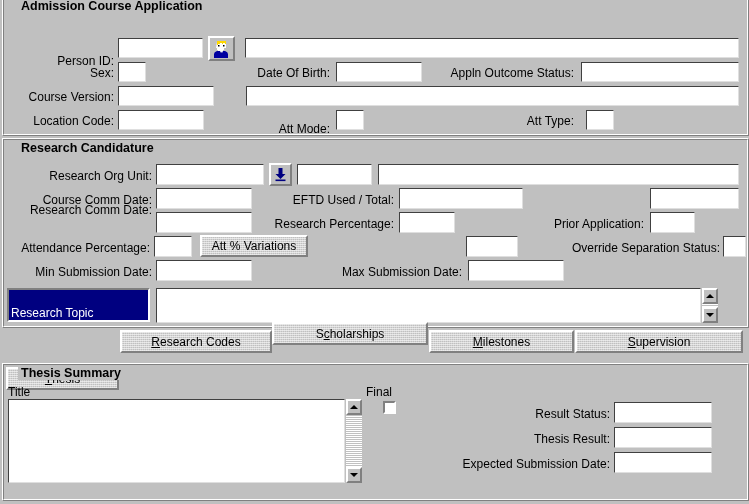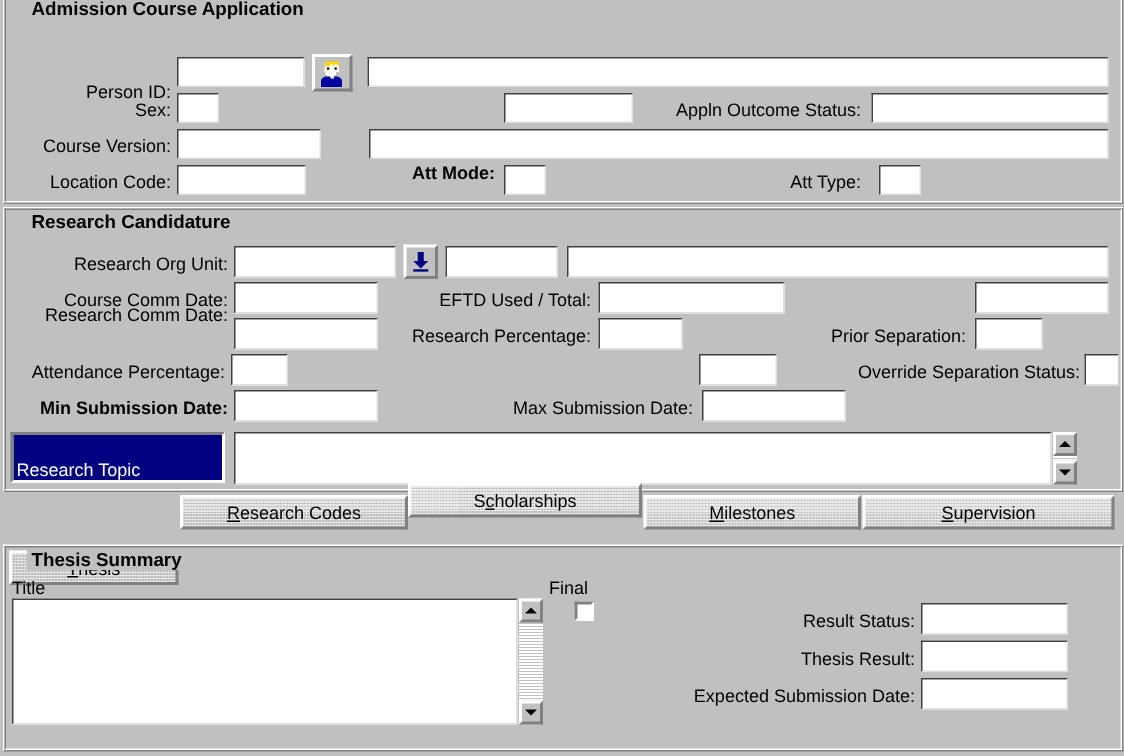--- a/index.html
+++ b/index.html
@@ -90,33 +90,34 @@
       <path d="M2 19 v-4 q0-2 3-3 h3 l1 2 l1 -2 h3 q3 1 3 3 v4 z" fill="#0000a0"></path>
       <path d="M9 12 l1 2 l1 -2 z" fill="#ffffff"></path>
     </svg>
   </div>
 
   <input class="sunken2" type="text" style="left: 245px; top: 38px; width: 494px; height: 20px; padding: 0px 3px; font-family: &quot;Liberation Sans&quot;, sans-serif; font-size: 12px;">
 
   <div class="lbl" style="left:40px;top:66px;width:74px;">Sex:</div>
   <input class="sunken2" type="text" style="left: 118px; top: 62px; width: 28px; height: 20px; padding: 0px 3px; font-family: &quot;Liberation Sans&quot;, sans-serif; font-size: 12px;">
 
+  <div class="lbl" style="left:220px;top:66px;width:110px;">Date Of Birth:</div>
   <input class="sunken2" type="text" style="left: 336px; top: 62px; width: 86px; height: 20px; padding: 0px 3px; font-family: &quot;Liberation Sans&quot;, sans-serif; font-size: 12px;">
 
   <div class="lbl" style="left:410px;top:66px;width:164px;">Appln Outcome Status:</div>
   <input class="sunken2" type="text" style="left: 581px; top: 62px; width: 158px; height: 20px; padding: 0px 3px; font-family: &quot;Liberation Sans&quot;, sans-serif; font-size: 12px;">
 
   <div class="lbl" style="left:6px;top:90px;width:108px;">Course Version:</div>
   <input class="sunken2" type="text" style="left: 118px; top: 86px; width: 96px; height: 20px; padding: 0px 3px; font-family: &quot;Liberation Sans&quot;, sans-serif; font-size: 12px;">
   <input class="sunken2" type="text" style="left: 246px; top: 86px; width: 493px; height: 20px; padding: 0px 3px; font-family: &quot;Liberation Sans&quot;, sans-serif; font-size: 12px;">
 
   <div class="lbl" style="left:8px;top:114px;width:106px;">Location Code:</div>
   <input class="sunken2" type="text" style="left: 118px; top: 110px; width: 86px; height: 20px; padding: 0px 3px; font-family: &quot;Liberation Sans&quot;, sans-serif; font-size: 12px;">
 
-  <div class="lbl" style="left:254px;top:108px;width:76px;font-weight:bold;">Att Mode:</div>
+  <div class="lbl" style="left:254px;top:122px;width:76px;">Att Mode:</div>
   <input class="sunken2" type="text" style="left: 336px; top: 110px; width: 28px; height: 20px; padding: 0px 3px; font-family: &quot;Liberation Sans&quot;, sans-serif; font-size: 12px;">
 
   <div class="lbl" style="left:500px;top:114px;width:74px;">Att Type:</div>
   <input class="sunken2" type="text" style="left: 586px; top: 110px; width: 28px; height: 20px; padding: 0px 3px; font-family: &quot;Liberation Sans&quot;, sans-serif; font-size: 12px;">
 
   <div class="group" style="left:2px;top:138px;width:745px;height:188px;">
     <div class="group-in"></div>
   </div>
   <div class="group-title" style="left:18px;top:141px;">Research Candidature</div>
 
@@ -139,33 +140,36 @@
   <div class="lbl" style="left:258px;top:193px;width:136px;">EFTD Used / Total:</div>
   <input class="sunken2" type="text" style="left: 399px; top: 188px; width: 124px; height: 21px; padding: 0px 3px; font-family: &quot;Liberation Sans&quot;, sans-serif; font-size: 12px;">
   <input class="sunken2" type="text" style="left: 650px; top: 188px; width: 89px; height: 21px; padding: 0px 3px; font-family: &quot;Liberation Sans&quot;, sans-serif; font-size: 12px;">
 
   <div class="lbl" style="left:14px;top:203px;width:138px;">Research Comm Date:</div>
   <input class="sunken2" type="text" style="left: 156px; top: 212px; width: 96px; height: 21px; padding: 0px 3px; font-family: &quot;Liberation Sans&quot;, sans-serif; font-size: 12px;">
 
   <div class="lbl" style="left:256px;top:217px;width:138px;">Research Percentage:</div>
   <input class="sunken2" type="text" style="left: 399px; top: 212px; width: 56px; height: 21px; padding: 0px 3px; font-family: &quot;Liberation Sans&quot;, sans-serif; font-size: 12px;">
 
-  <div class="lbl" style="left:524px;top:217px;width:120px;">Prior Separation:</div>
+  <div class="lbl" style="left:524px;top:217px;width:120px;">Prior Application:</div>
   <input class="sunken2" type="text" style="left: 650px; top: 212px; width: 45px; height: 21px; padding: 0px 3px; font-family: &quot;Liberation Sans&quot;, sans-serif; font-size: 12px;">
 
   <div class="lbl" style="left:2px;top:241px;width:148px;">Attendance Percentage:</div>
   <input class="sunken2" type="text" style="left: 154px; top: 236px; width: 38px; height: 21px; padding: 0px 3px; font-family: &quot;Liberation Sans&quot;, sans-serif; font-size: 12px;">
 
+  <div class="btn" style="left:200px;top:235px;width:108px;height:22px;">
+    <span class="cap">Att % Variations</span>
+  </div>
 
   <input class="sunken2" type="text" style="left: 466px; top: 236px; width: 52px; height: 21px; padding: 0px 3px; font-family: &quot;Liberation Sans&quot;, sans-serif; font-size: 12px;">
 
   <div class="lbl" style="left:542px;top:241px;width:178px;">Override Separation Status:</div>
   <input class="sunken2" type="text" style="left: 723px; top: 236px; width: 23px; height: 21px; padding: 0px 3px; font-family: &quot;Liberation Sans&quot;, sans-serif; font-size: 12px;">
 
-  <div class="lbl" style="left:18px;top:265px;width:134px;font-weight:bold;">Min Submission Date:</div>
+  <div class="lbl" style="left:18px;top:265px;width:134px;">Min Submission Date:</div>
   <input class="sunken2" type="text" style="left: 156px; top: 260px; width: 96px; height: 21px; padding: 0px 3px; font-family: &quot;Liberation Sans&quot;, sans-serif; font-size: 12px;">
 
   <div class="lbl" style="left:328px;top:265px;width:134px;">Max Submission Date:</div>
   <input class="sunken2" type="text" style="left: 468px; top: 260px; width: 96px; height: 21px; padding: 0px 3px; font-family: &quot;Liberation Sans&quot;, sans-serif; font-size: 12px;">
 
   <div class="listbox" style="left:7px;top:288px;width:143px;height:34px;">
     <div id="topic-items">
         <div class="lbitem sel">Research Topic</div>
         <div class="lbitem">Industry Links</div>
       </div>

